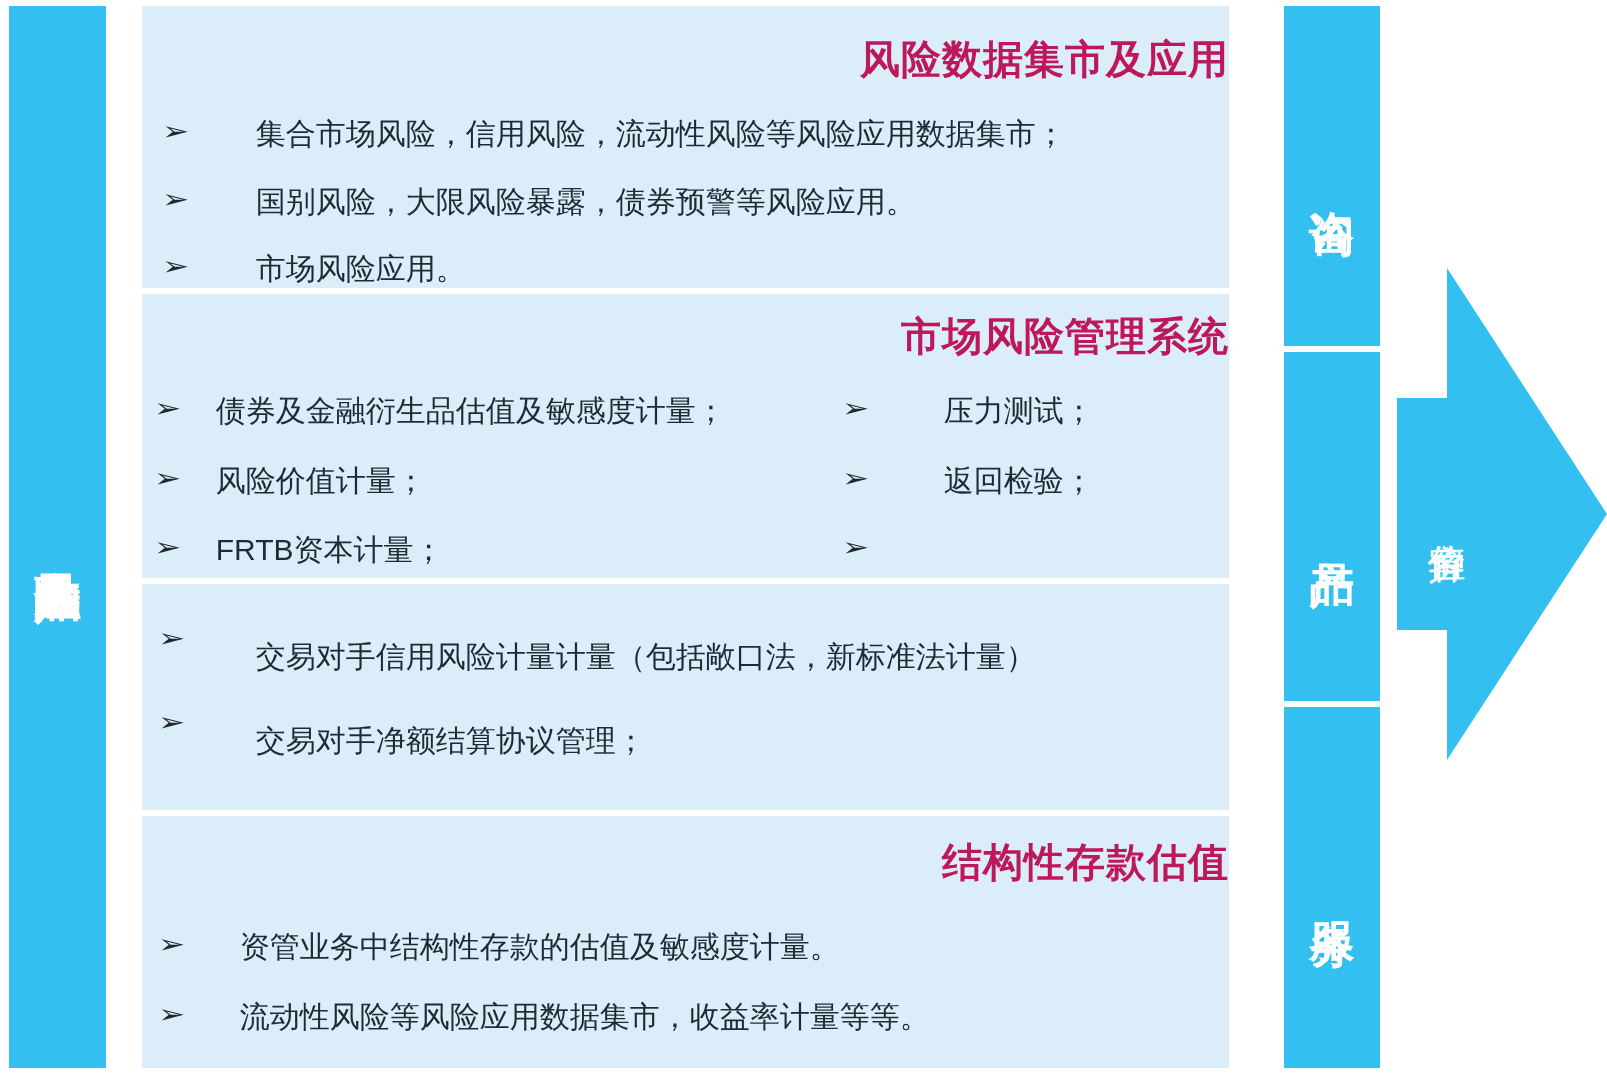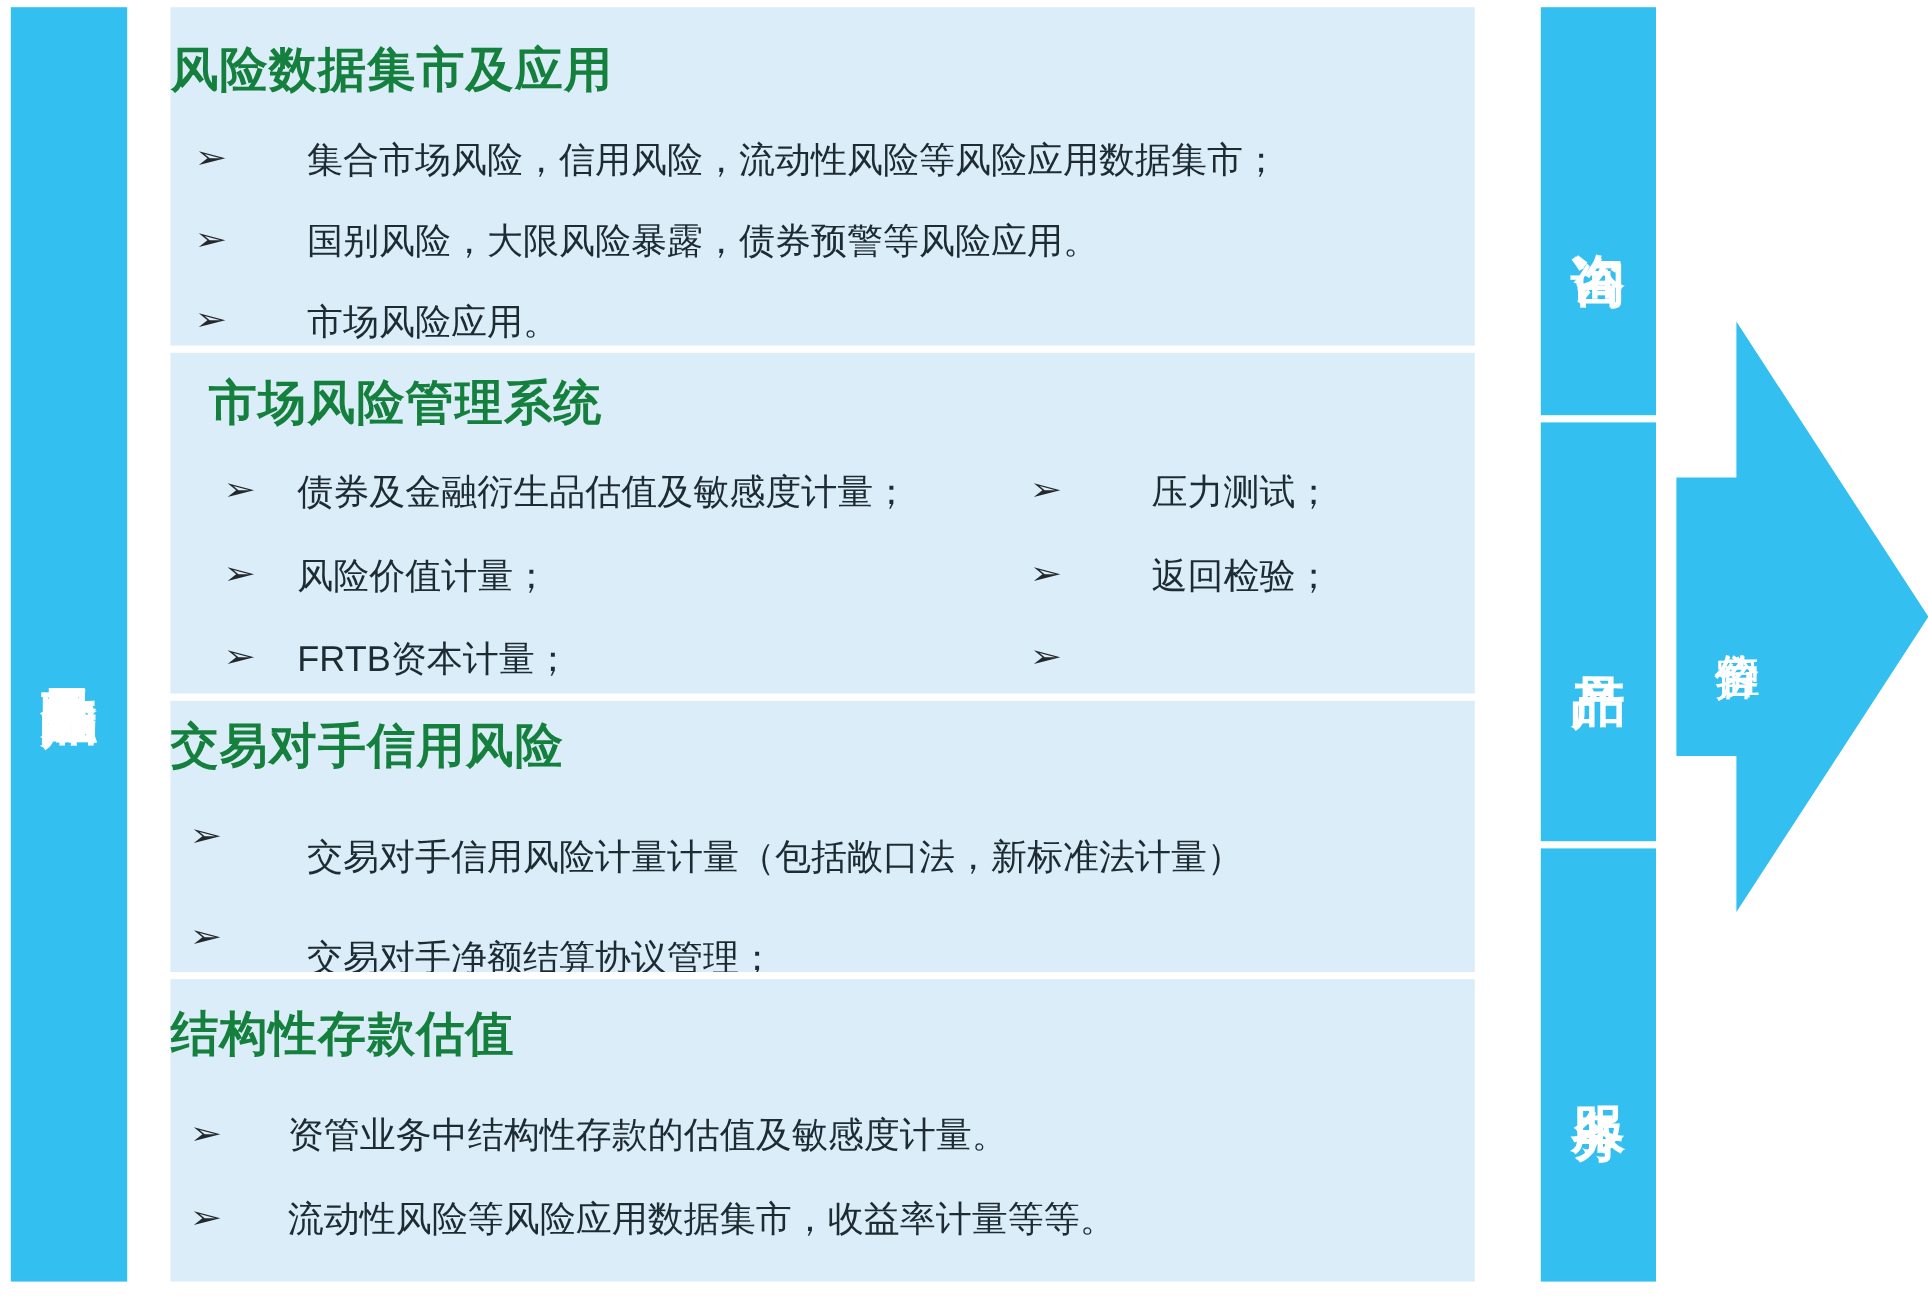--- a/index.html
+++ b/index.html
@@ -59,22 +59,22 @@
   }
   .panel {
     position: absolute;
     left: 0;
     width: 100%;
     background: #DCEDFA;
     box-sizing: border-box;
     overflow: hidden;
   }
   .panel-title {
-    text-align: left;
-    color: #15803d;
+    text-align: right;
+    color: #be185d;
     font-weight: bold;
     font-size: 40px;
     letter-spacing: 1px;
     line-height: 1;
   }
   .bullets {
     margin: 0;
     padding: 0;
     list-style: none;
   }
@@ -100,21 +100,21 @@
 
   
   #panel-1 { top: 0px;  height: 282px; }
   #panel-1 .panel-title { margin-top: 33px; }
   #panel-1 .bullets { margin-top: 36px; }
   #panel-1 .bullet { margin-bottom: 30px; }
   #panel-1 .bullet .marker { margin-left: 20px; }
   #panel-1 .bullet .btext { margin-left: 72px; }
 
   
-  #panel-2 { top: 288px; height: 284px; padding-left: 32px; }
+  #panel-2 { top: 288px; height: 284px; }
   #panel-2 .panel-title { margin-top: 22px; }
   .two-col {
     display: flex;
     margin-top: 36px;
   }
   .col-a { width: 700px; }
   .col-b { width: 380px; }
   #panel-2 .bullet { margin-bottom: 32px; }
   #panel-2 .col-a .bullet .marker { margin-left: 12px; }
   #panel-2 .col-a .bullet .btext { margin-left: 40px; }
@@ -251,21 +251,20 @@
             <span class="btext">返回检验；</span>
           </li>
           <li class="bullet">
             <span class="marker">➢</span>
           </li>
         </ul>
       </div>
     </section>
 
     <section class="panel" id="panel-3">
-      <h2 class="panel-title">交易对手信用风险</h2>
       <ul class="bullets">
         <li class="bullet">
           <span class="marker">➢</span>
           <span class="btext">交易对手信用风险计量计量（包括敞口法，新标准法计量）</span>
         </li>
         <li class="bullet">
           <span class="marker">➢</span>
           <span class="btext">交易对手净额结算协议管理；</span>
         </li>
       </ul>

